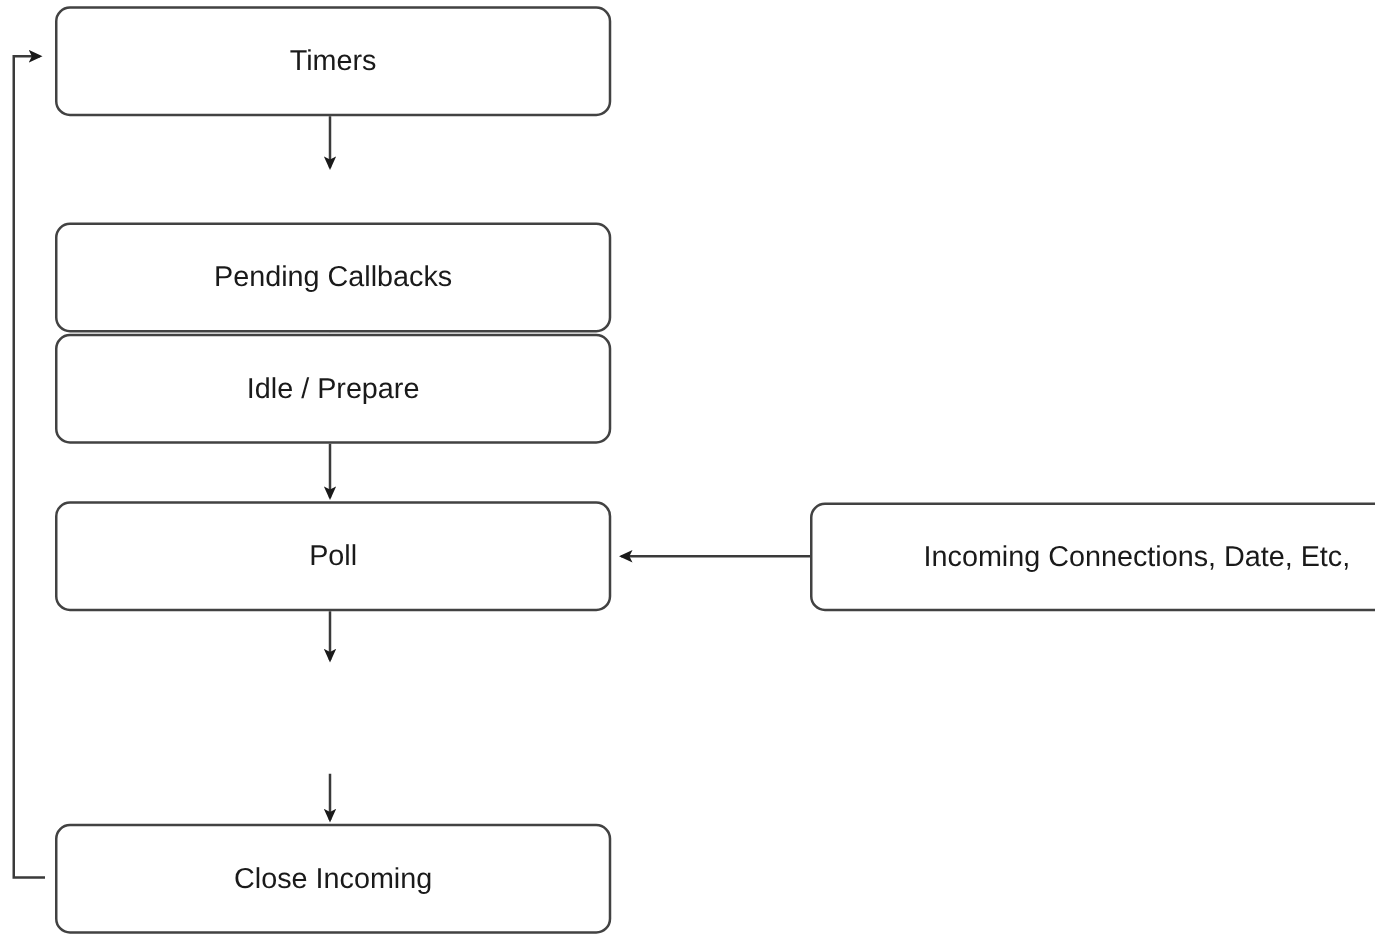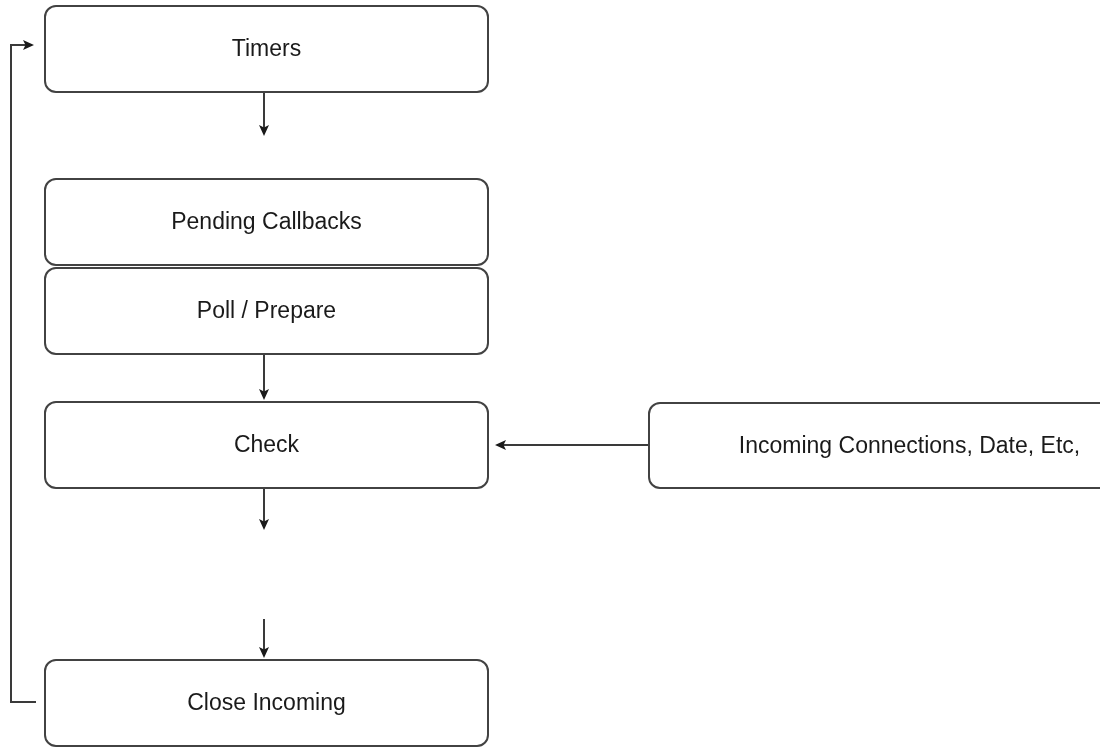--- a/index.html
+++ b/index.html
@@ -76,25 +76,25 @@
 
   <div class="node col-left node-timers">
     <span>Timers</span>
   </div>
 
   <div class="node col-left node-pending">
     <span>Pending Callbacks</span>
   </div>
 
   <div class="node col-left node-idle">
-    <span>Poll / Prepare</span>
+    <span>Idle / Prepare</span>
   </div>
 
   <div class="node col-left node-poll">
-    <span>Check</span>
+    <span>Poll</span>
   </div>
 
 
   <div class="node col-left node-close">
     <span>Close Incoming</span>
   </div>
 
   <div class="node node-incoming">
     <span>Incoming Connections, Date, Etc,</span>
   </div>

